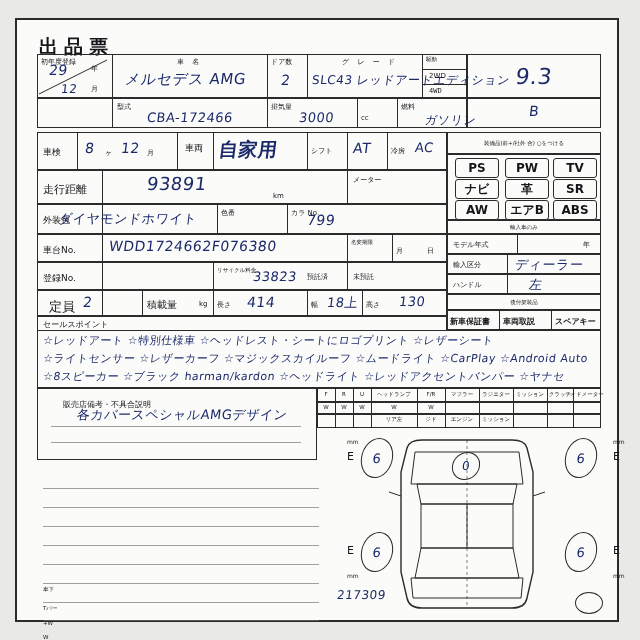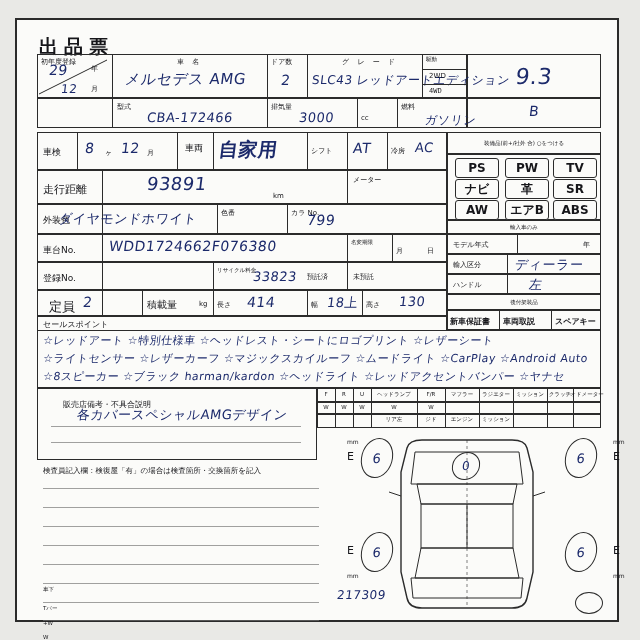--- a/index.html
+++ b/index.html
@@ -262,21 +262,20 @@
   <div class="lbl pr tiny ctr" style="left:400px;top:396px;width:28px;">ジド</div>
   <div class="lbl pr tiny ctr" style="left:428px;top:396px;width:34px;">エンジン</div>
   <div class="lbl pr tiny ctr" style="left:462px;top:396px;width:34px;">ミッション</div>
 
   <div class="box" style="left:20px;top:368px;width:280px;height:72px;"></div>
   <div class="lbl pr" style="left:46px;top:371px;font-size:8px;margin-top:8px;">販売店備考・不具合説明</div>
   <div class="hand" style="position:absolute;left:60px;top:386px;font-size:13px;">各カバースペシャルAMGデザイン</div>
   <div class="ruled" style="left:34px;top:406px;width:250px;"></div>
   <div class="ruled" style="left:34px;top:422px;width:250px;"></div>
 
-  <div class="lbl pr" style="left:26px;top:446px;font-size:7.5px;">検査員記入欄：検復屋「有」の場合は検査箇所・交換箇所を記入</div>
 
   <div class="ruled" style="left:26px;top:468px;width:276px;"></div>
   <div class="ruled" style="left:26px;top:487px;width:276px;"></div>
   <div class="ruled" style="left:26px;top:506px;width:276px;"></div>
   <div class="ruled" style="left:26px;top:525px;width:276px;"></div>
   <div class="ruled" style="left:26px;top:544px;width:276px;"></div>
   <div class="ruled" style="left:26px;top:563px;width:276px;"></div>
   <div class="ruled" style="left:26px;top:582px;width:276px;"></div>
   <div class="ruled" style="left:26px;top:600px;width:276px;"></div>
 

